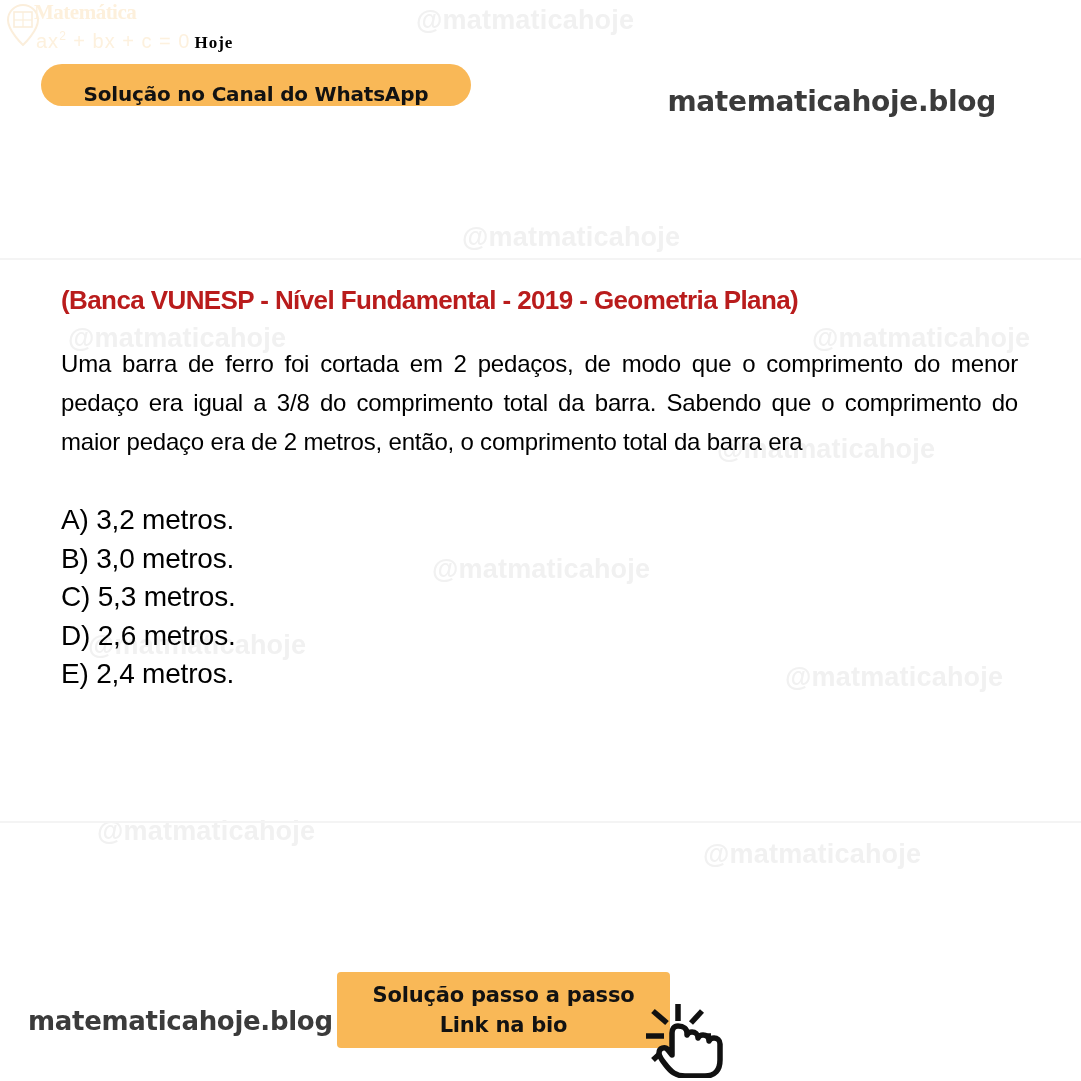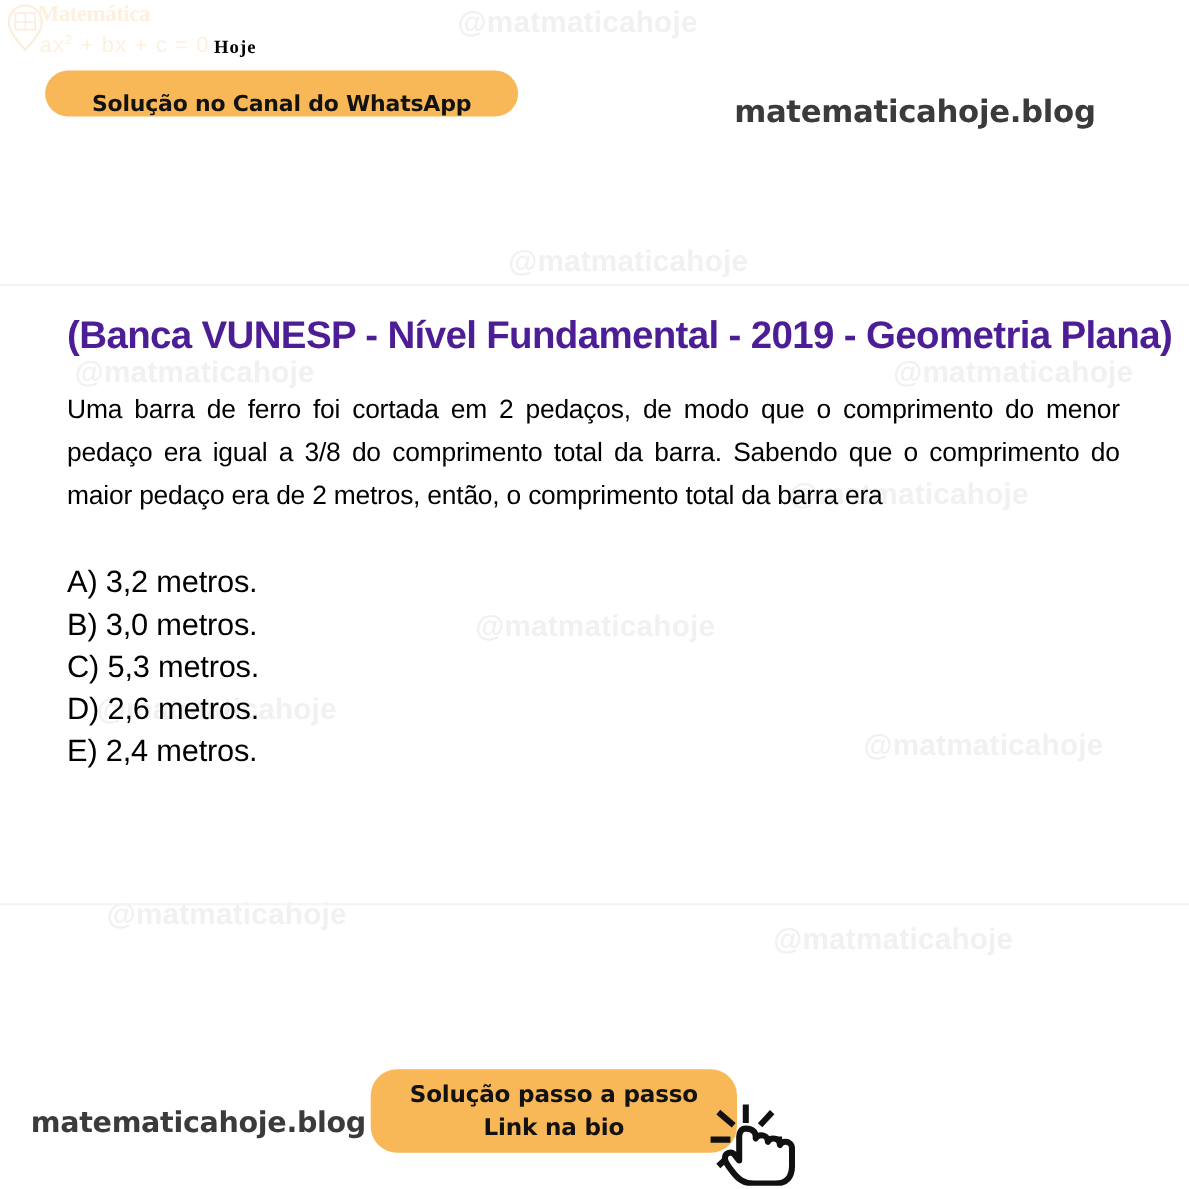--- a/index.html
+++ b/index.html
@@ -133,22 +133,22 @@
   .qblock {
     position: absolute;
     left: 61px;
     top: 285px;
     width: 960px;
     z-index: 2;
   }
   .q-title {
     font-family: "Liberation Sans", sans-serif;
     font-weight: bold;
-    font-size: 35px;
-    color: #4c1d95;
+    font-size: 26px;
+    color: #b91c1c;
     letter-spacing: -0.6px;
     margin: 0 0 28px 0;
     white-space: nowrap;
   }
   .q-body {
     font-family: "Liberation Sans", sans-serif;
     font-size: 24px;
     line-height: 39px;
     color: #000000;
     text-align: justify;
@@ -182,21 +182,21 @@
     color: #3b3b3b;
     z-index: 2;
     letter-spacing: -0.3px;
   }
   .pill-bottom {
     position: absolute;
     left: 337px;
     top: 972px;
     width: 333px;
     height: 76px;
-    border-radius: 24px;
+    border-radius: 4px;
     background: #f9b857;
     border: none;
     display: flex;
     flex-direction: column;
     align-items: center;
     justify-content: center;
     z-index: 3;
     cursor: pointer;
     padding: 4px;
   }

